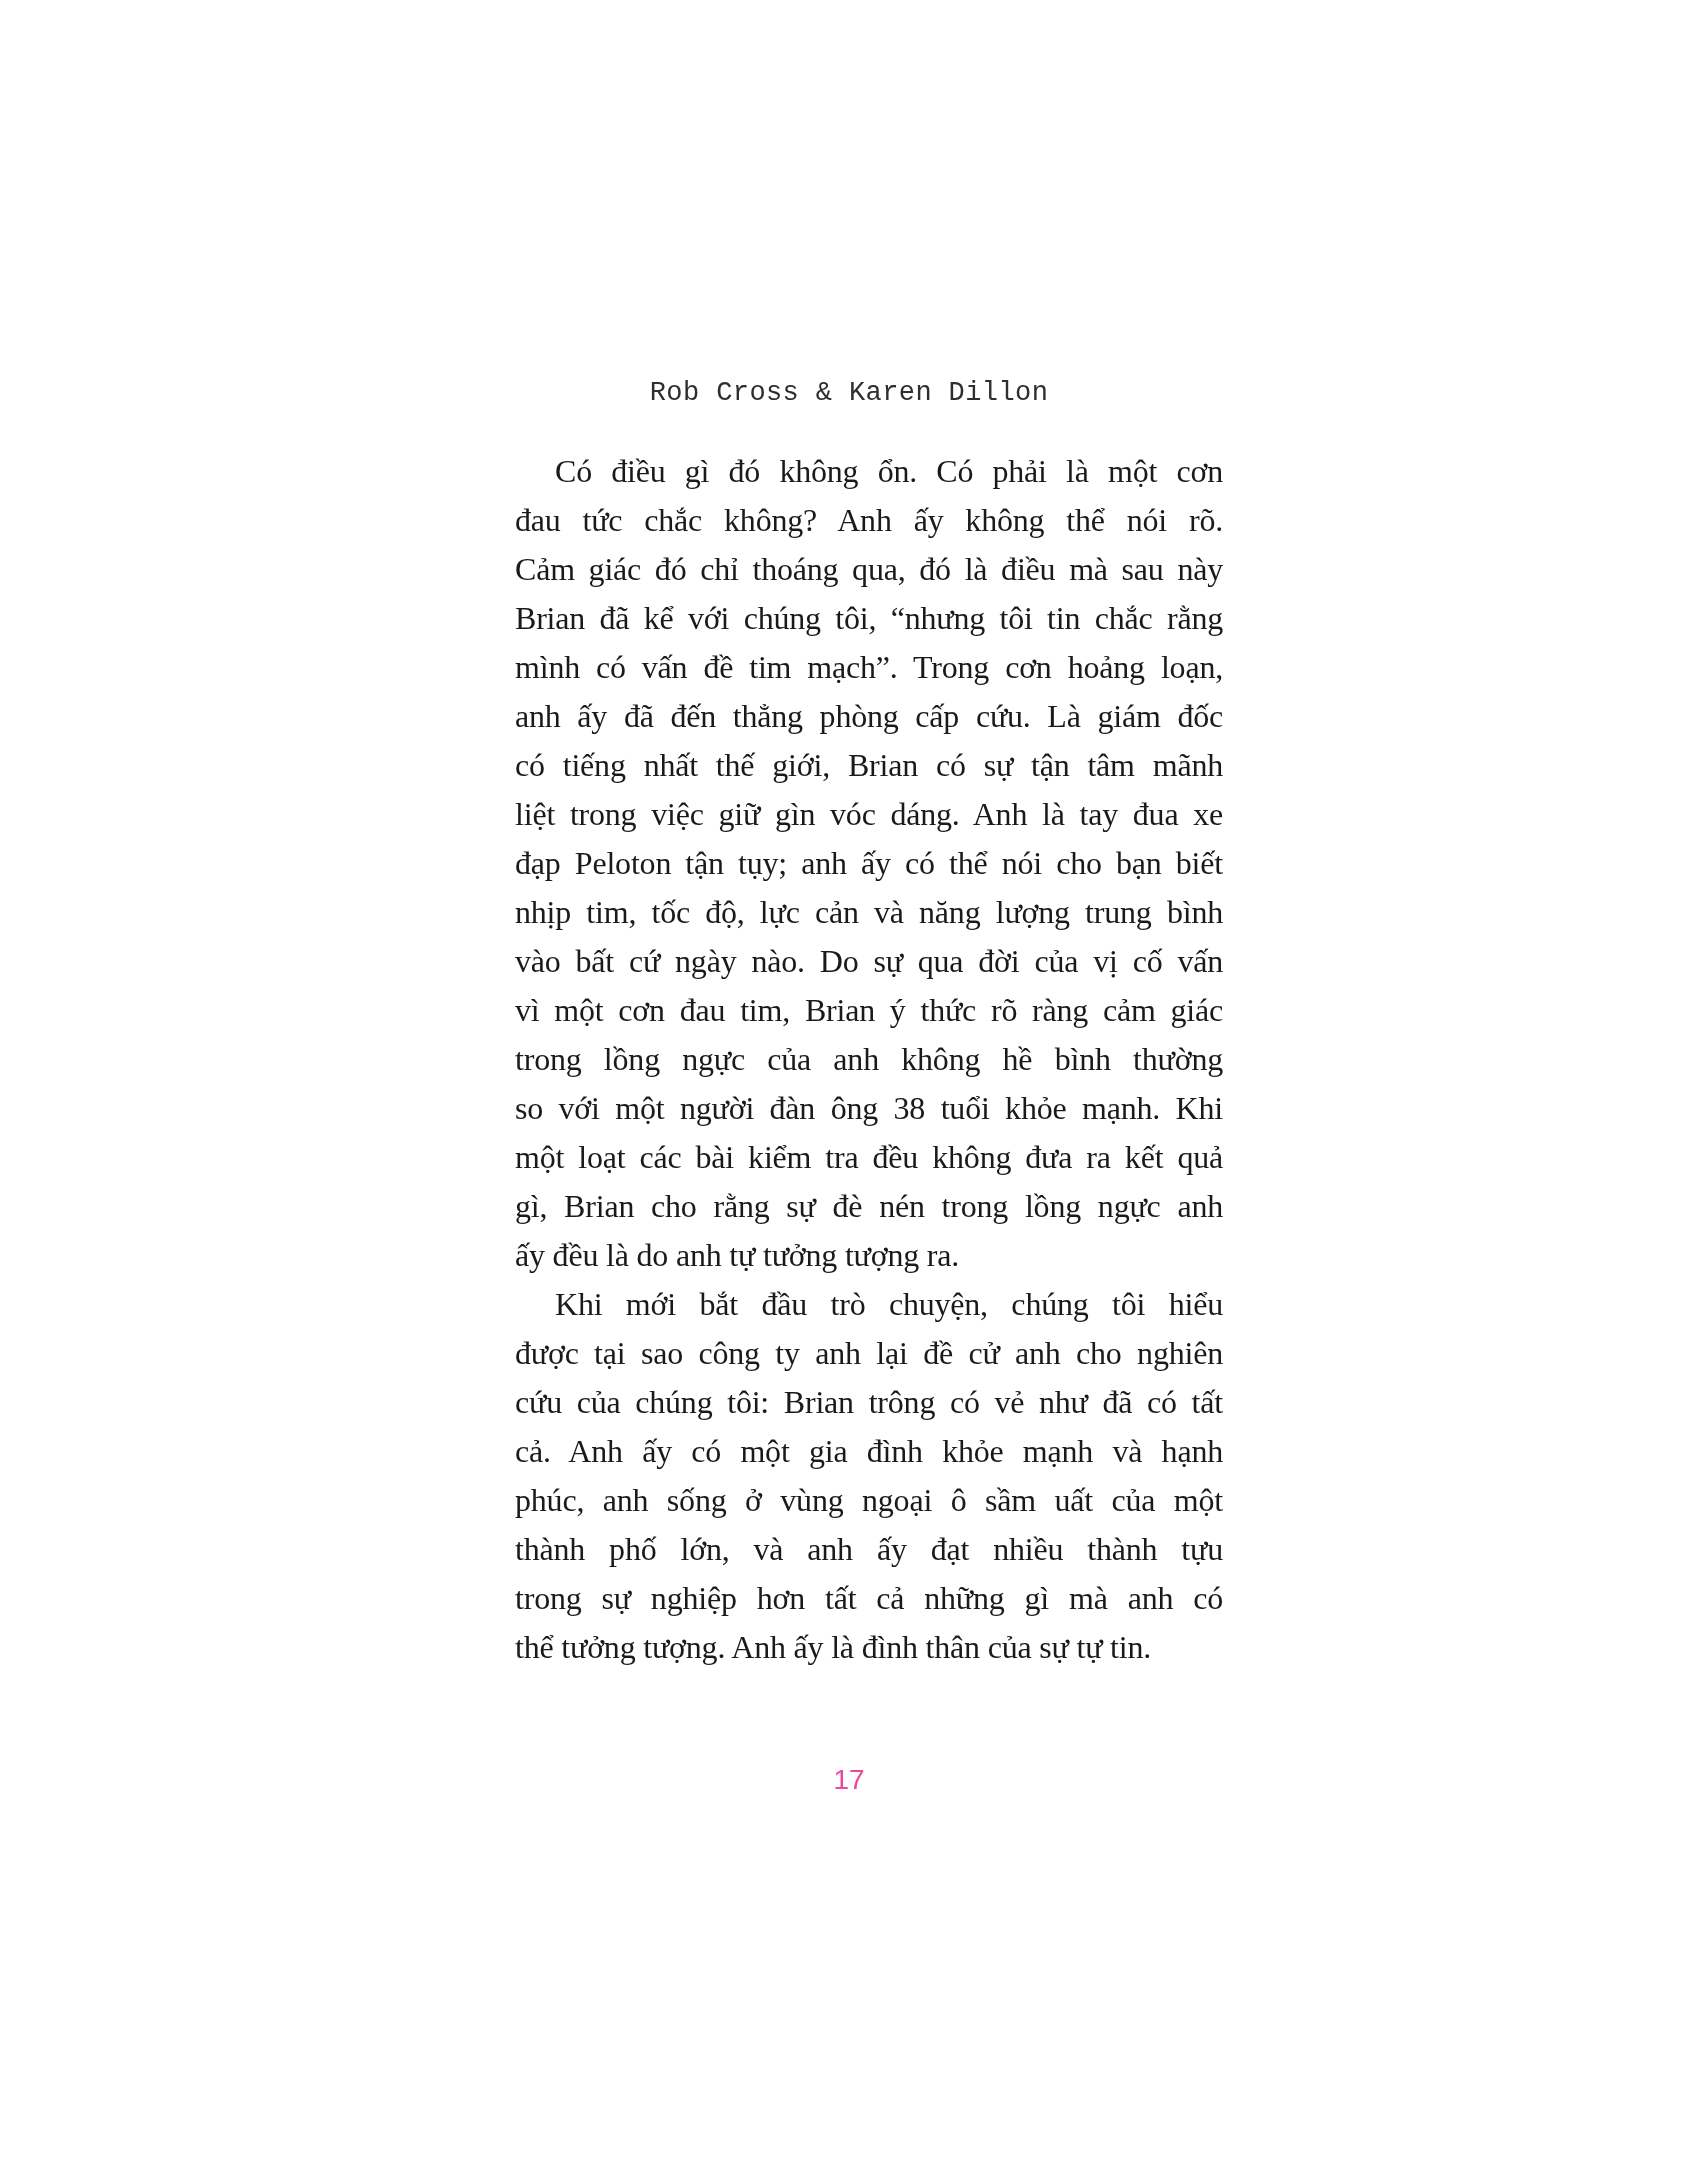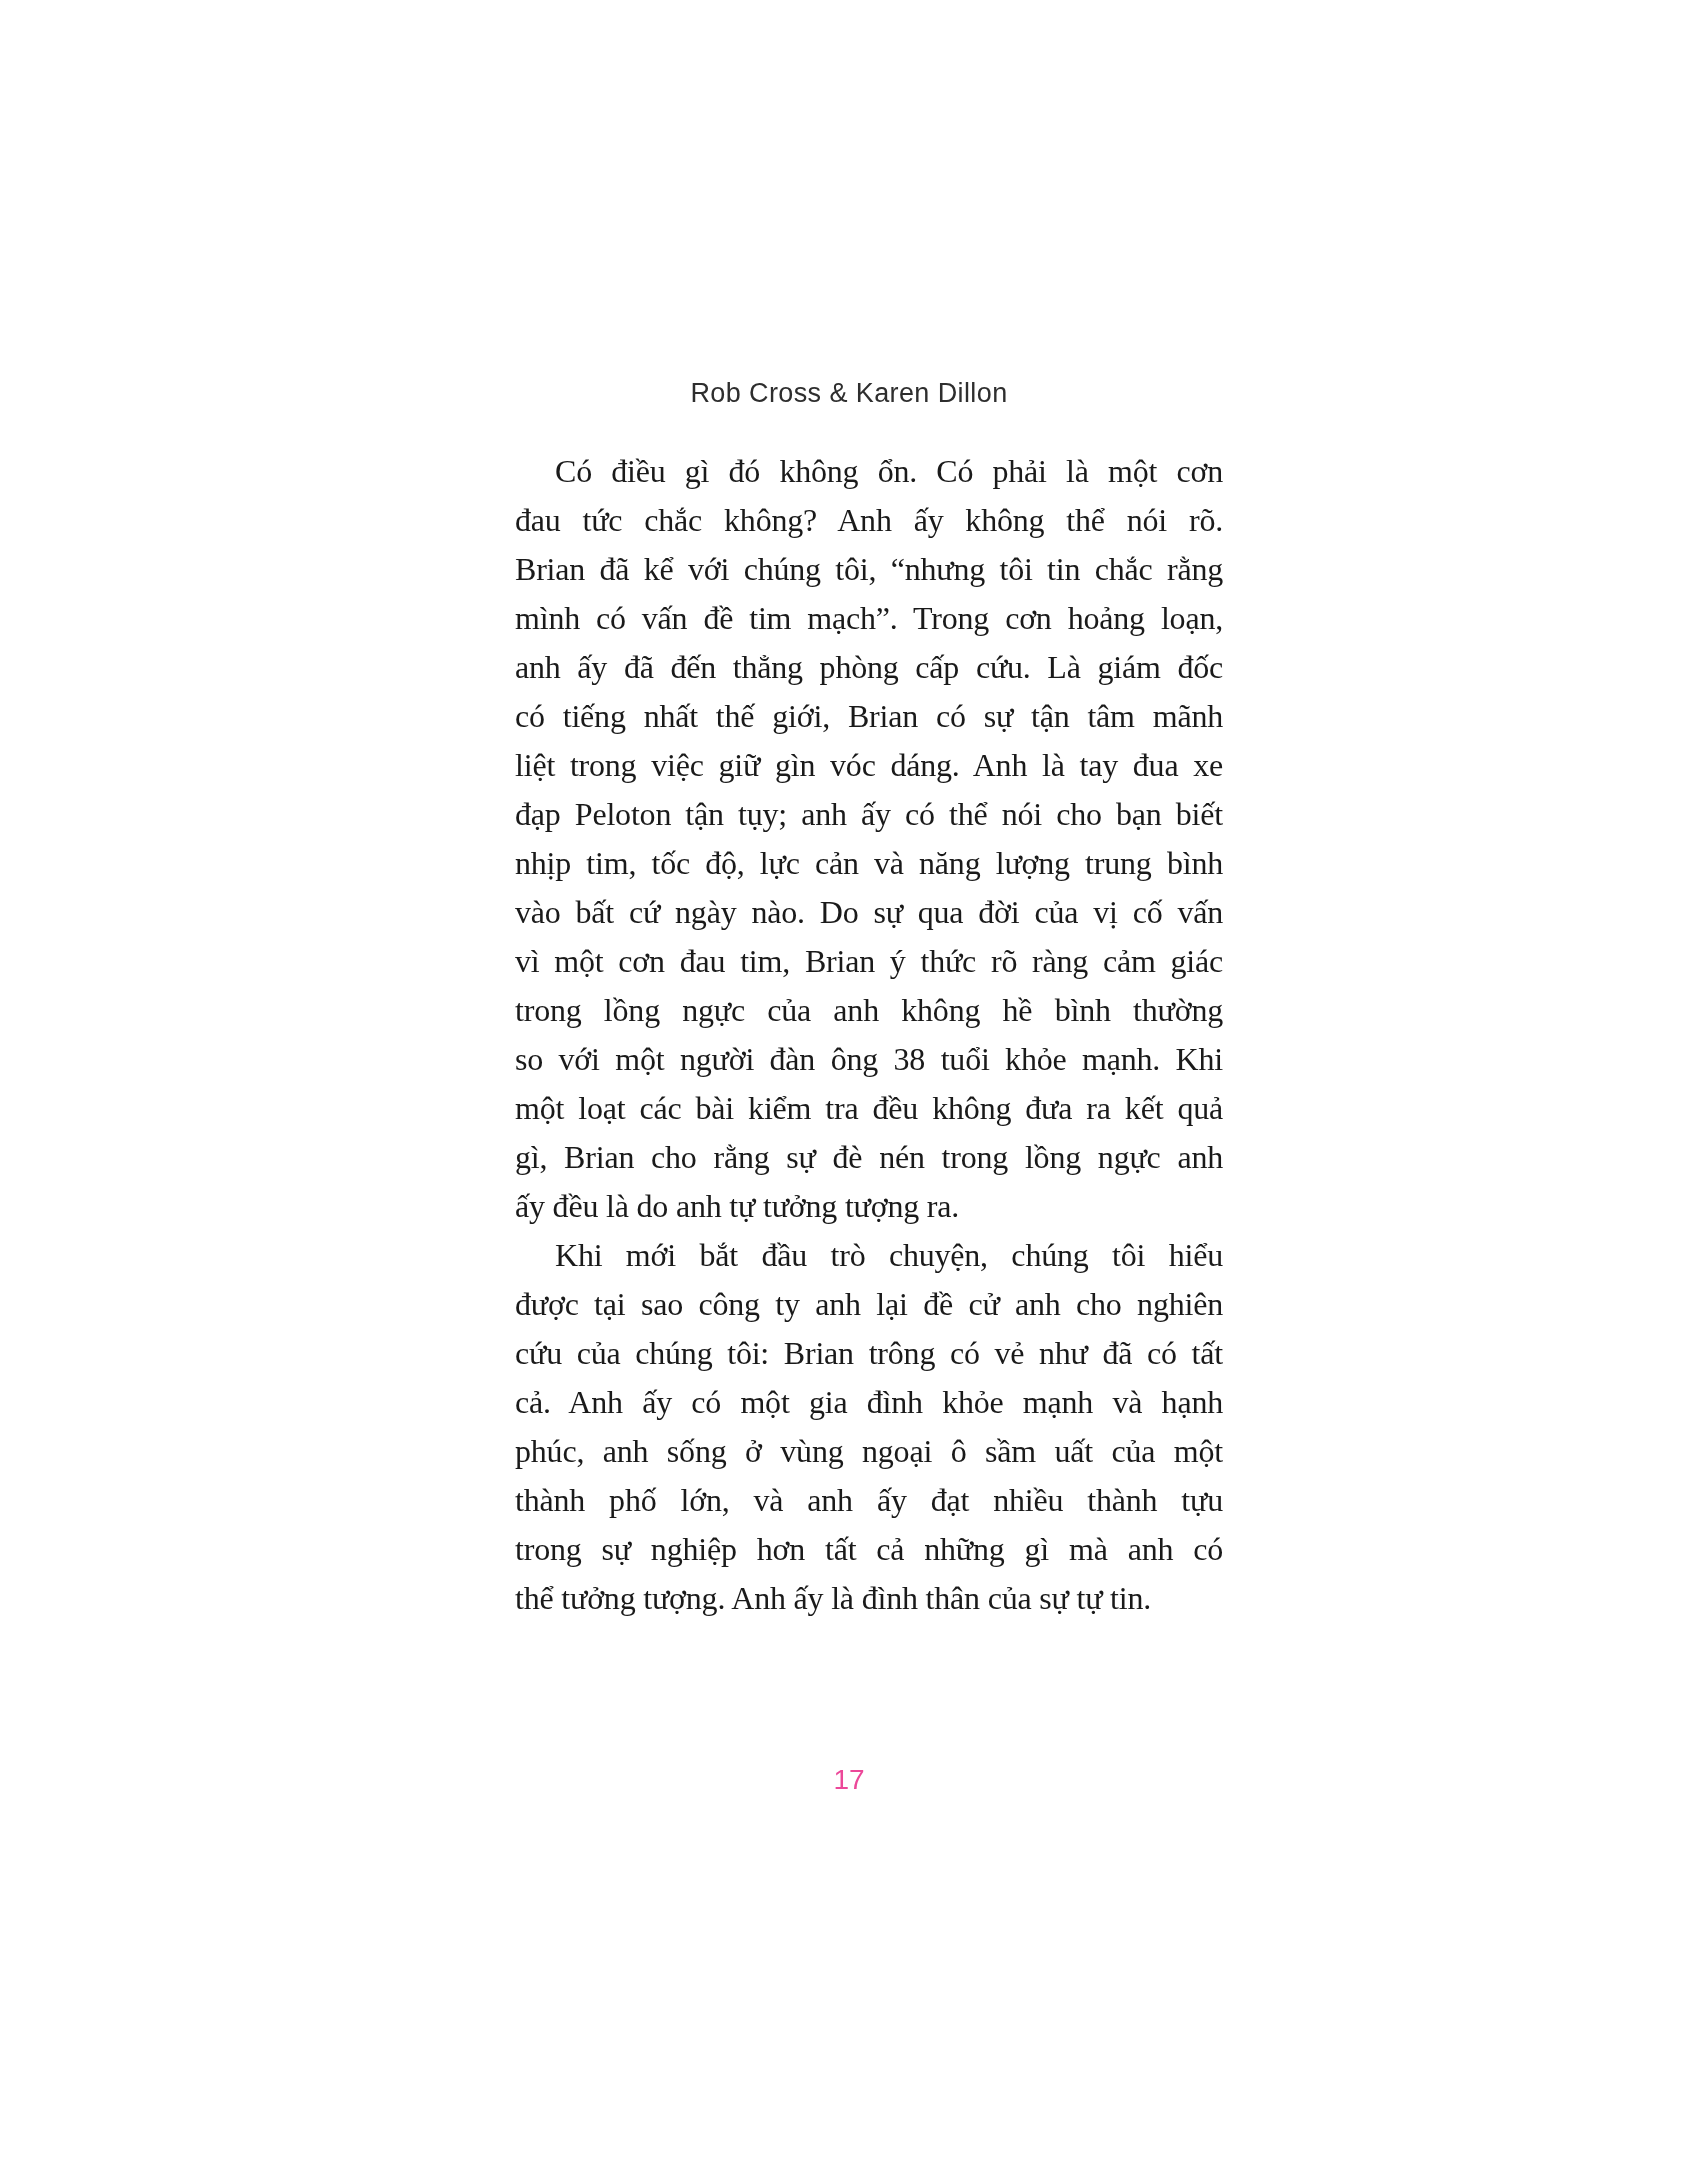--- a/index.html
+++ b/index.html
@@ -15,21 +15,21 @@
     height: 2178px;
     background: var(--bg);
     overflow: hidden;
   }
   .author-header {
     position: absolute;
     left: 495px;
     top: 378px;
     width: 708px;
     text-align: center;
-    font-family: Liberation Sans, sans-serif;
+    font-family: Liberation Mono, monospace;
     font-size: 27px;
     font-weight: 500;
     letter-spacing: 0.4px;
     color: var(--header-text);
   }
   .text-block {
     position: absolute;
     left: 495px;
     top: 447px;
     width: 708px;
@@ -63,20 +63,21 @@
 </style>
 </head>
 <body>
 
 <div class="book-page">
   <div class="author-header">Rob Cross &amp; Karen Dillon</div>
 
   <div class="text-block">
       <div class="para-line indent">Có điều gì đó không ổn. Có phải là một cơn</div>
       <div class="para-line">đau tức chắc không? Anh ấy không thể nói rõ.</div>
+      <div class="para-line">Cảm giác đó chỉ thoáng qua, đó là điều mà sau này</div>
       <div class="para-line">Brian đã kể với chúng tôi, “nhưng tôi tin chắc rằng</div>
       <div class="para-line">mình có vấn đề tim mạch”. Trong cơn hoảng loạn,</div>
       <div class="para-line">anh ấy đã đến thẳng phòng cấp cứu. Là giám đốc</div>
       <div class="para-line">có tiếng nhất thế giới, Brian có sự tận tâm mãnh</div>
       <div class="para-line">liệt trong việc giữ gìn vóc dáng. Anh là tay đua xe</div>
       <div class="para-line">đạp Peloton tận tụy; anh ấy có thể nói cho bạn biết</div>
       <div class="para-line">nhịp tim, tốc độ, lực cản và năng lượng trung bình</div>
       <div class="para-line">vào bất cứ ngày nào. Do sự qua đời của vị cố vấn</div>
       <div class="para-line">vì một cơn đau tim, Brian ý thức rõ ràng cảm giác</div>
       <div class="para-line">trong lồng ngực của anh không hề bình thường</div>

